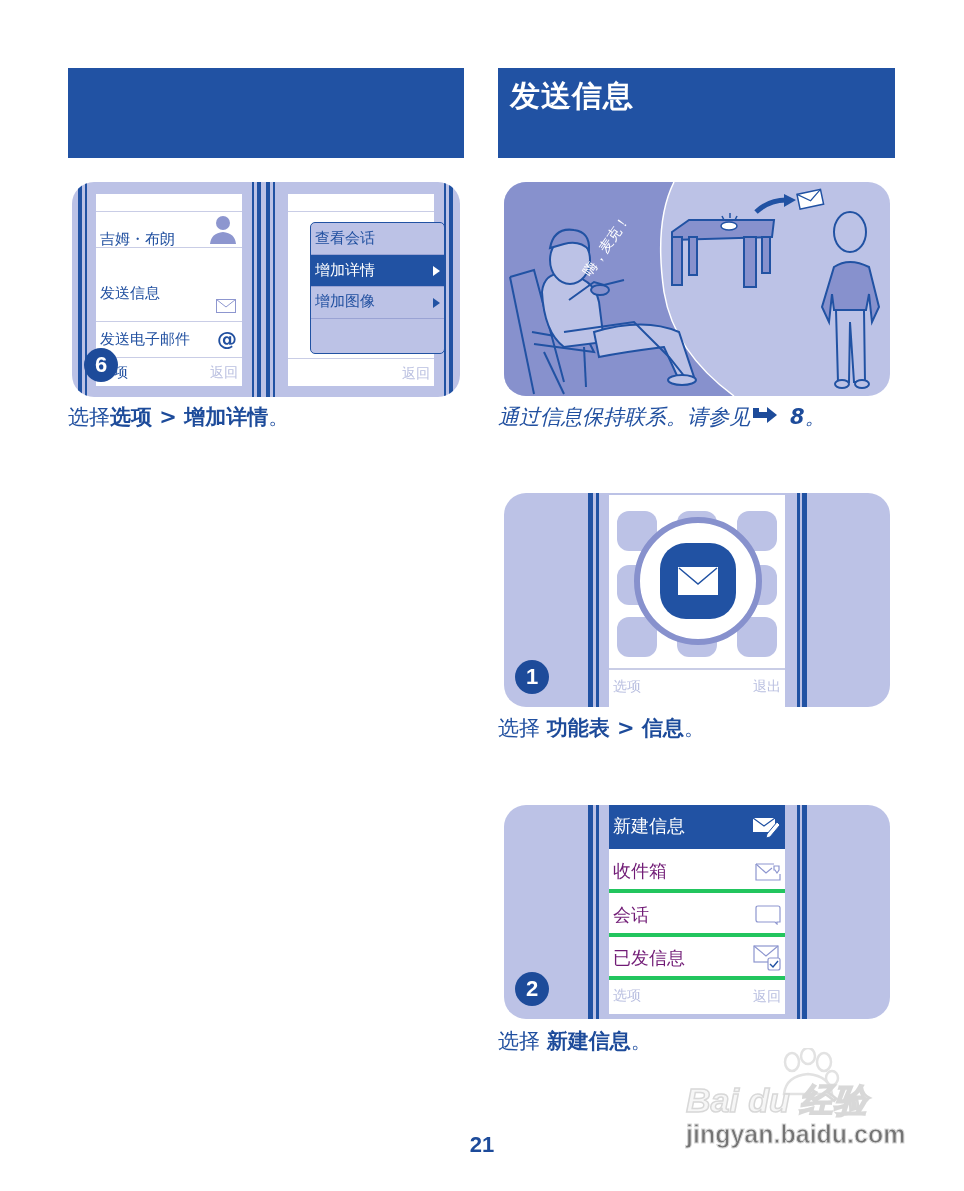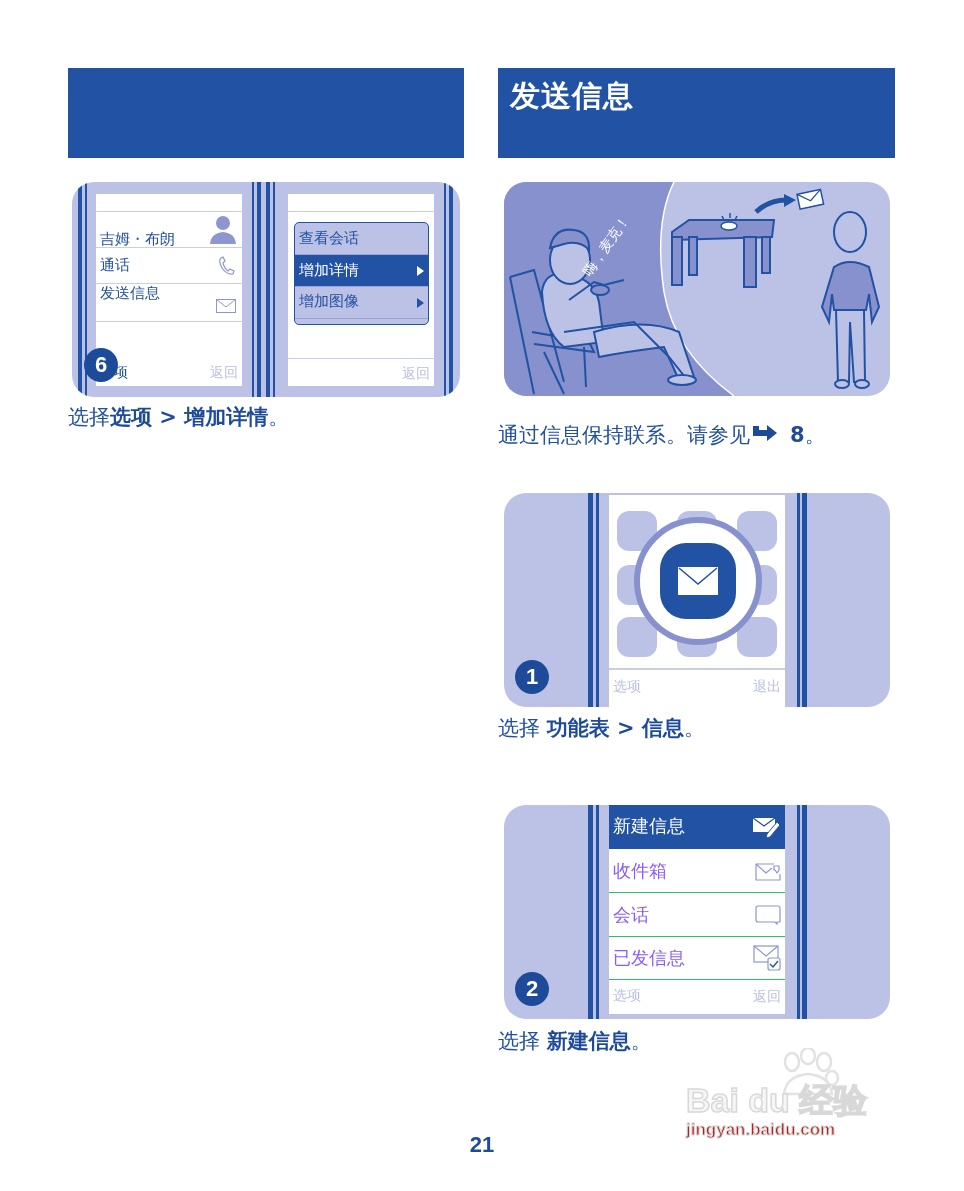--- a/index.html
+++ b/index.html
@@ -22,21 +22,21 @@
 
   .caption { position: absolute; font-size: 21px; color: #2150a0; white-space: nowrap; }
   .caption b { font-weight: bold; color: #1d4b9a; }
 
   .menu-popup { position: absolute; background: #bcc2e6; border: 1.5px solid #2152a3; border-radius: 5px; overflow: hidden; }
   .menu-item { position: absolute; left: 0; right: 0; border-bottom: 1px solid #9aa3d4; font-size: 15px; color: #2150a0; padding-left: 4px; }
   .menu-item.active { background: #2152a3; color: #fff; }
   .arrow-right { position: absolute; right: 4px; width: 0; height: 0; border-top: 5px solid transparent; border-bottom: 5px solid transparent; border-left: 7px solid #fff; }
   .arrow-right.blue { border-left-color: #2152a3; }
 
-  .msg-row { position: absolute; left: 0; right: 0; border-bottom: 1px solid #22c55e; font-size: 18px; color: #8b5cf6; }
+  .msg-row { position: absolute; left: 0; right: 0; border-bottom: 4px solid #22c55e; font-size: 18px; color: #701a75; }
   .msg-row .label { position: absolute; left: 4px; }
   .msg-row.active { background: #2152a3; color: #fff; border-bottom: none; }
 
   .tile { position: absolute; width: 40px; height: 40px; border-radius: 12px; background: #bcc2e6; }
 
   .watermark { position: absolute; color: #e6e6e6; font-family: "Liberation Sans", sans-serif; font-weight: bold; }
   .page-num { position: absolute; left: 0; right: 0; text-align: center; font-size: 22px; font-weight: bold; color: #1d4b9a; font-family: "Liberation Sans", sans-serif; }
 </style>
 </head>
 <body>
@@ -56,47 +56,45 @@
 
   <div class="screen" style="left:24px; top:12px; width:146px; height:192px;">
     <div style="position:absolute; left:0; right:0; top:0; height:18px; border-bottom:1px solid #c9cde6;"></div>
     <div class="row" style="top:18px; height:36px;">
       <span class="label" style="top:6px;margin-top:12px;">吉姆・布朗</span>
       <svg style="position:absolute; right:4px; top:2px;" width="30" height="30" viewBox="0 0 30 30">
         <circle cx="15" cy="9" r="7" fill="#8d96cf"></circle>
         <path d="M2 30 Q3 19 15 18 Q27 19 28 30 Z" fill="#8d96cf"></path>
       </svg>
     </div>
-    <div class="row" style="top:54px; height:36px;">
-      <span class="label" style="top:8px;">通话</span>
-      <svg style="position:absolute; right:6px; top:8px;" width="18" height="20" viewBox="0 0 18 20">
-        <path d="M3 2 Q0 5 4 12 Q9 19 15 18 L16 15 L12 13 L10 15 Q6 12 5 7 L7 5 L5 1 Z" fill="none" stroke="#8d96cf" stroke-width="1.2"></path>
-      </svg>
-    </div>
     <div class="row" style="top:90px; height:38px;">
       <span class="label" style="top:0px;">发送信息</span>
       <svg style="position:absolute; right:6px; top:15px;" width="20" height="14" viewBox="0 0 20 14">
         <rect x="0.5" y="0.5" width="19" height="13" fill="none" stroke="#8d96cf"></rect>
         <path d="M0.5 0.5 L10 8 L19.5 0.5" fill="none" stroke="#8d96cf"></path>
       </svg>
     </div>
+    <div class="row" style="top:128px; height:36px;">
+      <span class="label" style="top:8px;">发送电子邮件</span>
+      <span style="position:absolute; right:5px; top:5px; font-size:20px; font-weight:bold; color:#2150a0;">@</span>
+    </div>
     <div style="position:absolute; left:0; right:0; top:164px; height:28px;">
       <span class="softkey" style="left:18px; top:6px; color:#2150a0;">项</span>
       <span class="softkey" style="right:4px; top:6px;">返回</span>
     </div>
   </div>
 
   <div class="vline" style="left:180px; width:2px;"></div>
   <div class="vline" style="left:185px; width:4px;"></div>
   <div class="vline" style="left:194px; width:4px;"></div>
   <div class="vline" style="left:201px; width:2px;"></div>
 
   <div class="screen" style="left:216px; top:12px; width:146px; height:192px;">
     <div style="position:absolute; left:0; right:0; top:0; height:18px; border-bottom:1px solid #c9cde6;"></div>
-    <div class="menu-popup" style="left:6px; top:28px; width:135px; height:103px;">
+    <div class="menu-popup" style="left:22px; top:28px; width:135px; height:132px;">
       <div class="menu-item" style="top:0; height:32px;">
         <span style="position:absolute; left:4px; top:6px;">查看会话</span>
       </div>
       <div class="menu-item active" style="top:32px; height:32px;">
         <span style="position:absolute; left:4px; top:6px;">增加详情</span>
         <span class="arrow-right" style="top:11px;"></span>
       </div>
       <div class="menu-item" style="top:64px; height:32px;">
         <span style="position:absolute; left:4px; top:5px;">增加图像</span>
         <span class="arrow-right blue" style="top:11px;"></span>
@@ -167,21 +165,21 @@
     <g fill="#8791cd" stroke="#2152a3" stroke-width="2">
       <ellipse cx="346" cy="50" rx="16" ry="20" fill="#bcc2e6"></ellipse>
       <path d="M330 85 Q345 75 365 85 L375 125 L368 140 L365 112 L362 128 L330 128 L328 112 L325 140 L318 125 Z"></path>
       <path d="M332 128 L334 200 L345 200 L346 140 L350 200 L361 200 L360 128 Z" fill="#bcc2e6"></path>
       <ellipse cx="338" cy="202" rx="7" ry="4" fill="#bcc2e6"></ellipse>
       <ellipse cx="358" cy="202" rx="7" ry="4" fill="#bcc2e6"></ellipse>
     </g>
   </svg>
 </div>
 
-<div class="caption" style="left:498px; top:421px;">
+<div class="caption" style="left:498px; top:403px;font-style:italic;">
   <span>通过信息保持联系。请参见</span><svg width="30" height="20" viewBox="0 0 30 20" style="vertical-align:-2px;">
       <path d="M3 2 L3 12 L17 12 L17 17 L27 9 L17 1 L17 6 L9 6 L9 2 Z" fill="#1d4b9a"></path>
     </svg><b style="margin-left:10px;">8</b><span>。</span>
 </div>
 
 <div class="panel" style="left:504px; top:493px; width:386px; height:214px;">
   <div class="vline" style="left:84px; width:5px;"></div>
   <div class="vline" style="left:92px; width:3px;"></div>
   <div class="screen" style="left:105px; top:2px; width:176px; height:212px;">
     <div class="tile" style="left:8px; top:16px;"></div>
@@ -265,17 +263,17 @@
 <div style="position:absolute; left:686px; top:1048px; width:222px; height:100px;">
   <svg width="70" height="50" viewBox="0 0 70 50" style="position:absolute; left:88px; top:0;">
     <g fill="none" stroke="#e2e2e2" stroke-width="2.5">
       <ellipse cx="18" cy="14" rx="7" ry="9"></ellipse>
       <ellipse cx="34" cy="8" rx="7" ry="8"></ellipse>
       <ellipse cx="50" cy="14" rx="7" ry="9"></ellipse>
       <ellipse cx="58" cy="30" rx="6" ry="7"></ellipse>
       <path d="M10 46 Q12 28 34 26 Q56 28 58 46 Z"></path>
     </g>
   </svg>
-  <span class="watermark" style="left:0; top:30px; font-size:34px; -webkit-text-stroke:1.5px #d8d8d8; color:#f6f6f6;">Bai du 经验</span>
-  <span class="watermark" style="left:0; top:72px; font-size:17px; -webkit-text-stroke:1px #d8d8d8; color:#b91c1c;">jingyan.baidu.com</span>
+  <span class="watermark" style="left:0; top:30px; font-size:34px; -webkit-text-stroke:1.5px #d8d8d8; color:#f6f6f6;font-style:italic;">Bai du 经验</span>
+  <span class="watermark" style="left:0; top:72px; font-size:25px; -webkit-text-stroke:1px #d8d8d8; color:#737373;">jingyan.baidu.com</span>
 </div>
 
 <div class="page-num" style="top:1132px;">21</div>
 
 </body></html>

